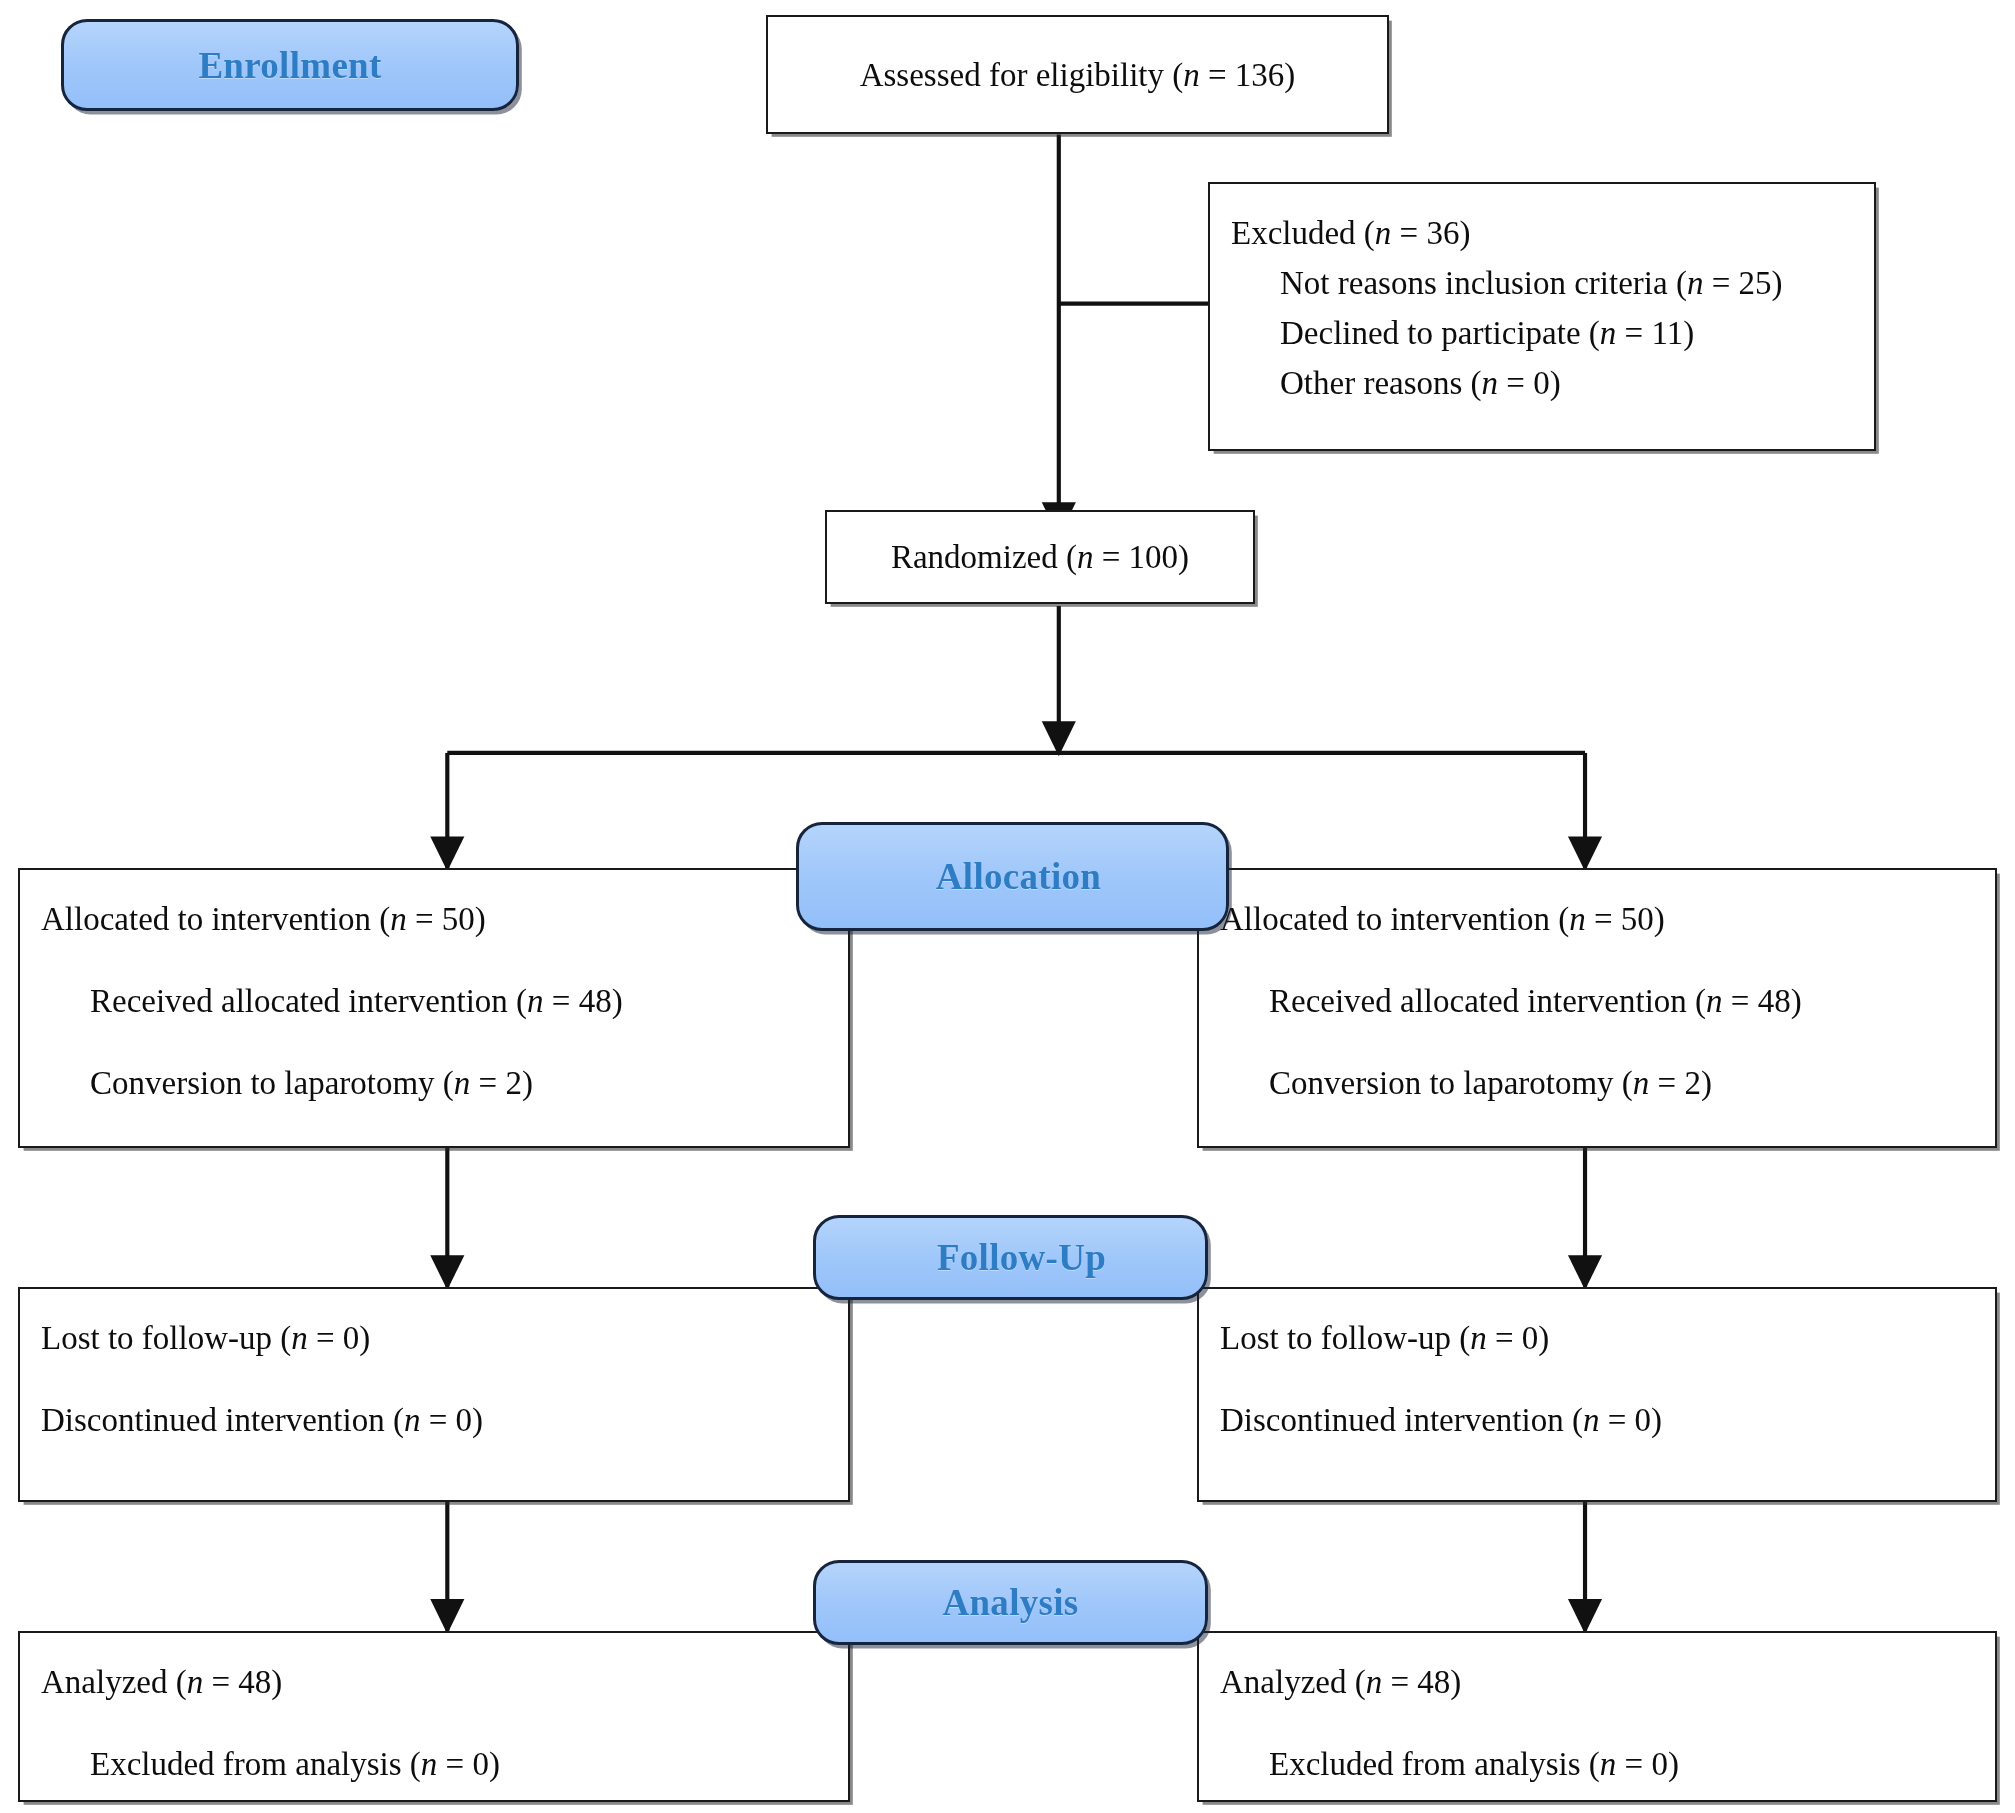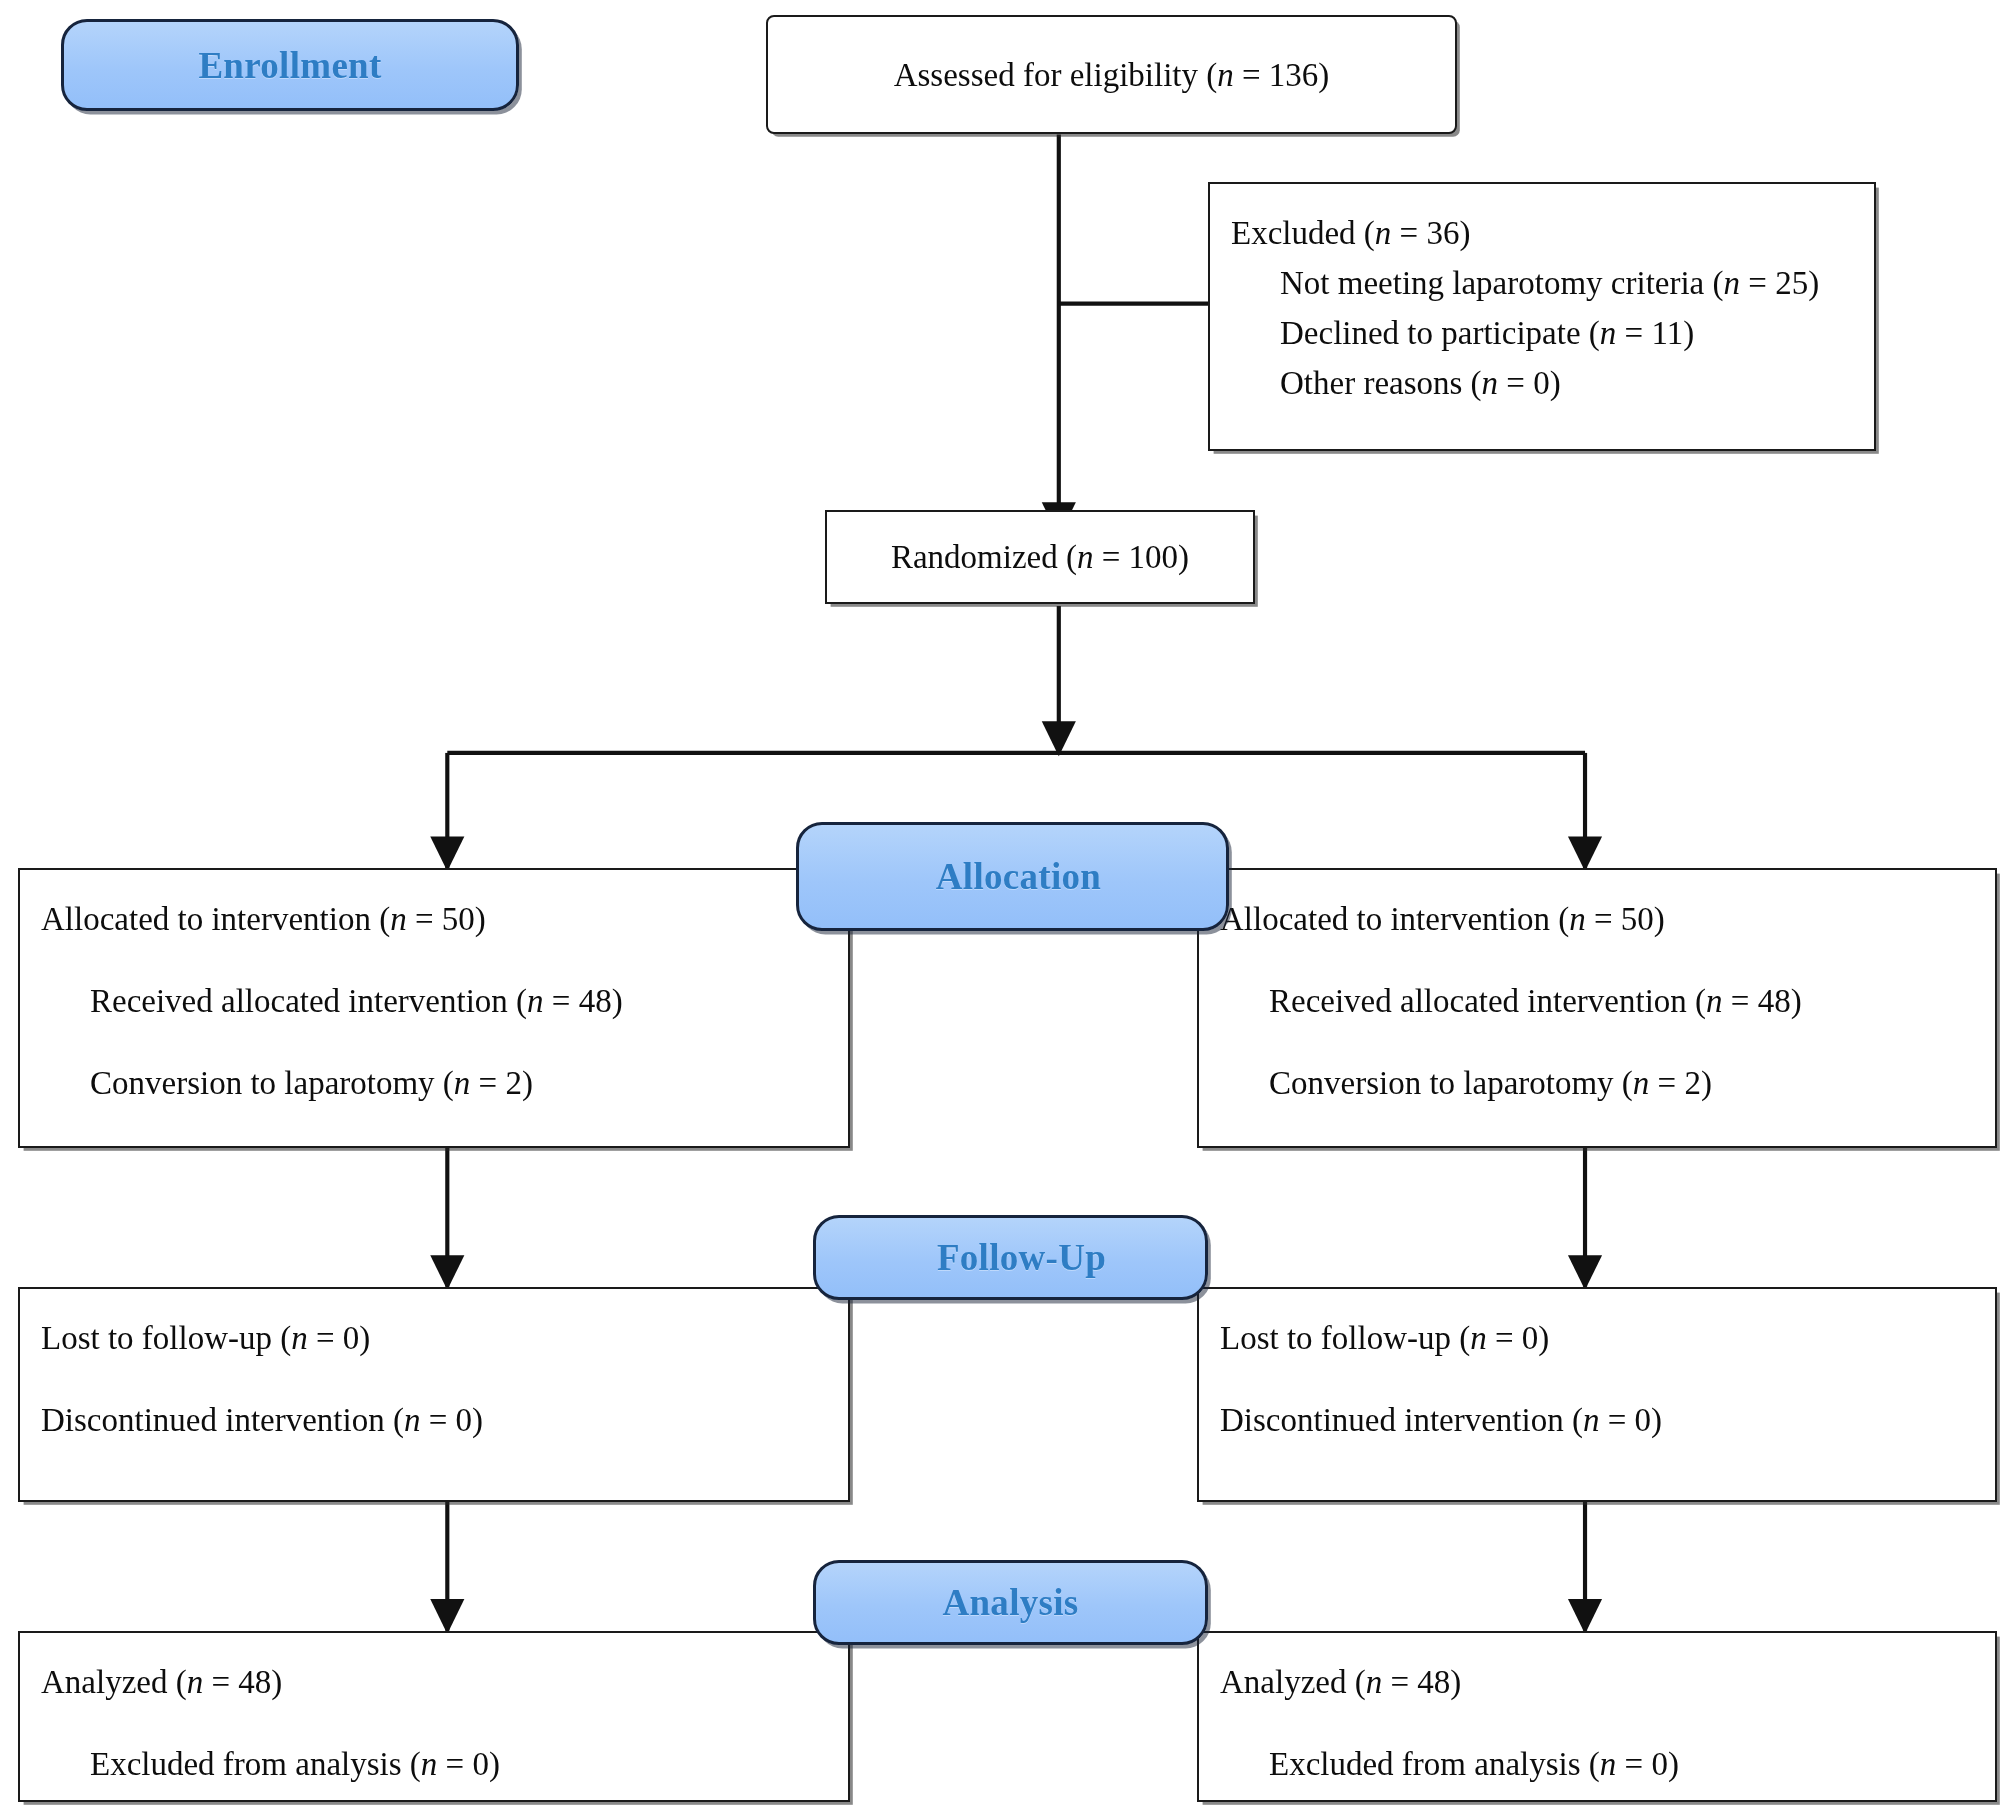--- a/index.html
+++ b/index.html
@@ -114,28 +114,28 @@
   </div>
 
   <div class="stage-label" style="left:813px; top:1215px; width:395px; height:85px;padding-left:22px;">
     <span>Follow-Up</span>
   </div>
 
   <div class="stage-label" style="left:813px; top:1560px; width:395px; height:85px;">
     <span>Analysis</span>
   </div>
 
-  <div class="node center" style="left:766px; top:15.3px; width:691px; height:119px;border-radius:8px;">
+  <div class="node center" style="left:766px; top:15.3px; width:623px; height:119px;">
     <div class="line"><span>Assessed for eligibility (</span><span class="ital">n</span><span> = 136)</span></div>
   </div>
 
   <div class="node" style="left:1208px; top:182px; width:668px; height:269px;">
     <div class="line"><span>Excluded (</span><span class="ital">n</span><span> = 36)</span></div>
 
-    <div class="line indent1"><span>Not meeting laparotomy criteria (</span><span class="ital">n</span><span> = 25)</span></div>
+    <div class="line indent1"><span>Not reasons inclusion criteria (</span><span class="ital">n</span><span> = 25)</span></div>
 
     <div class="line indent1"><span>Declined to participate (</span><span class="ital">n</span><span> = 11)</span></div>
 
     <div class="line indent1"><span>Other reasons (</span><span class="ital">n</span><span> = 0)</span></div>
   </div>
 
   <div class="node center" style="left:825px; top:510px; width:430px; height:94px;text-align:right;">
     <div class="line"><span>Randomized (</span><span class="ital">n</span><span> = 100)</span></div>
   </div>
 

